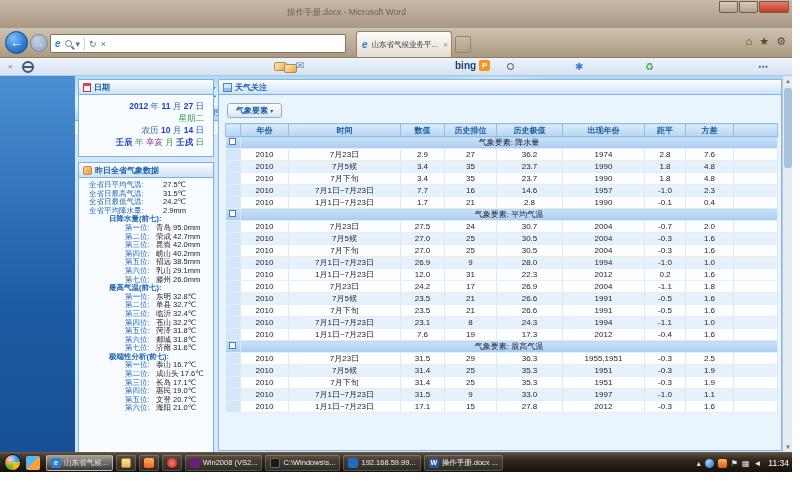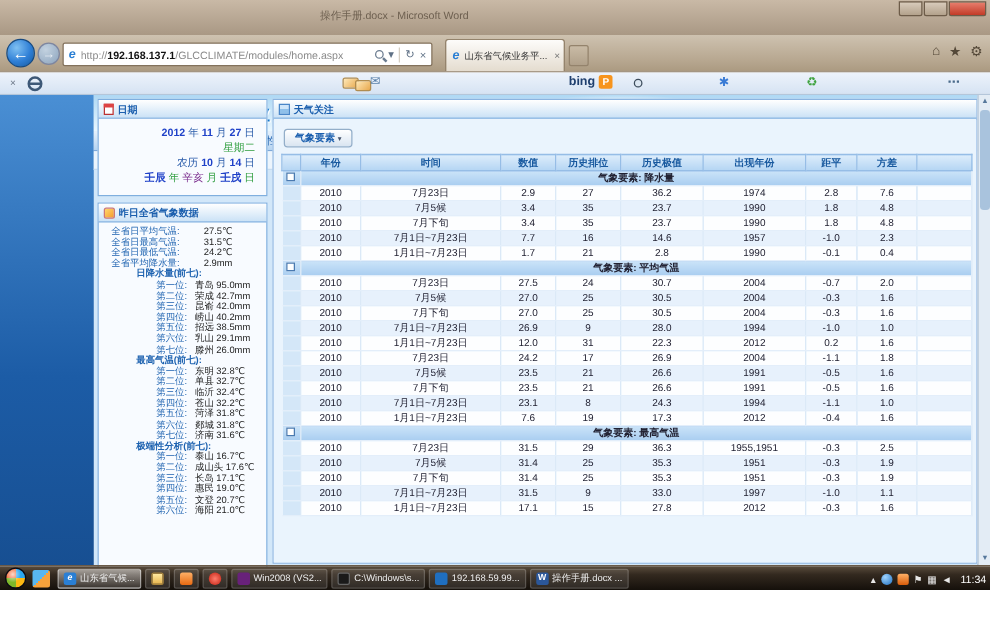--- a/index.html
+++ b/index.html
@@ -2,21 +2,21 @@
 <html><head>
 <meta charset="utf-8">
 <style>
   * { margin:0; padding:0; box-sizing:border-box; }
   html,body { background:#fff; font-family:"Liberation Sans","DejaVu Sans",sans-serif; }
   #screen { position:relative; width:792px; height:472px; overflow:hidden; background:#fff; }
 
   
   #bg-window { position:absolute; left:0; top:0; width:792px; height:28px;
     background:linear-gradient(180deg,#c9b9a6,#a99884); }
-  #bg-window .bg-title { position:absolute; left:256px; top:7px; font-size:8.5px; color:rgba(66,54,40,.65); }
+  #bg-window .bg-title { position:absolute; left:287px; top:7px; font-size:8.5px; color:rgba(66,54,40,.65); }
   .win-btns { position:absolute; right:3px; top:1px; display:flex; gap:1px; }
   .win-btn { width:19px; height:12px; border:1px solid #6d5c49; border-radius:0 0 2px 2px;
     background:linear-gradient(180deg,#d8cbbb,#b3a28c); }
   .win-btn.close { width:30px; background:linear-gradient(180deg,#e77e6d,#c23b28); }
 
   
   #chrome { position:absolute; left:0; top:28px; width:792px; height:30px;
     background:linear-gradient(180deg,#cec2b0,#b7a790 70%,#ab9a81); border-bottom:1px solid #8d7c65; }
   .nav-circle { position:absolute; border-radius:50%; display:flex; align-items:center; justify-content:center; }
   #btn-back { left:5px; top:3px; width:23px; height:23px; border:1px solid #174a80;
@@ -137,21 +137,21 @@
     font-size:8px; font-weight:bold; color:#1b5fae; line-height:13px; }
   #filter-btn .nav-arrow { color:#44536b; }
 
   #wx-table { position:absolute; left:6px; top:27px; border-collapse:collapse; table-layout:fixed; width:552px;
     font-size:8px; }
   #wx-table th { height:13px; background:linear-gradient(180deg,#dcecfb,#b4d5f3);
     border:1px solid #96bde6; color:#18599f; font-weight:bold; font-size:8px; padding:0 1px; }
   #wx-table td { height:11px; padding:0 2px; text-align:center; color:#223; border-right:1px solid #dbe9f7;
     border-bottom:1px solid #e3eefa; white-space:nowrap; overflow:hidden; }
   tr.group-row td { background:linear-gradient(180deg,#c9e2f8,#a9cdf0); border-bottom:1px solid #96bde6; }
-  tr.group-row .glabel { text-align:left; font-weight:bold; color:#10589e; padding-left:4px; }
+  tr.group-row .glabel { text-align:left; font-weight:normal; color:#10589e; padding-left:4px; }
   tr.data-row.odd td { background:#fdfeff; }
   tr.data-row.even td { background:#e7f1fc; }
   tr.data-row td.cb-col, tr.data-row.even td.cb-col { background:#d4e7f8; }
   .checkbox { display:inline-block; width:7px; height:7px; background:#fff; border:1px solid #4a7ab0; }
 
   
   #taskbar { position:absolute; left:0; top:452px; width:792px; height:20px;
     background:linear-gradient(180deg,#5a4c3d 0%,#33291f 35%,#15100b 100%); border-top:1px solid #6a5a48;
     display:flex; align-items:center; }
   #orb { width:17px; height:17px; border-radius:50%; margin:0 5px 0 4px; border:1px solid #0a0a12;
@@ -192,21 +192,20 @@
       <div class="win-btn"></div>
       <div class="win-btn close"></div>
     </div>
   </div>
 
   <div id="chrome">
     <div id="btn-back" class="nav-circle">←</div>
     <div id="btn-fwd" class="nav-circle">→</div>
     <div id="addressbar">
       <span class="fav-e">e</span>
-      <span id="url"><span>http://</span><span class="host">192.168.137.1</span><span>/GLCCLIMATE/modules/home.aspx</span></span>
       <span class="addr-icons">
         <span class="mag"></span>
         <span class="addr-glyph">▾</span>
         <span class="addr-sep"></span>
         <span class="addr-glyph">↻</span>
         <span class="addr-glyph">×</span>
       </span>
     </div>
     <div id="tab">
       <span class="fav-e">e</span>

